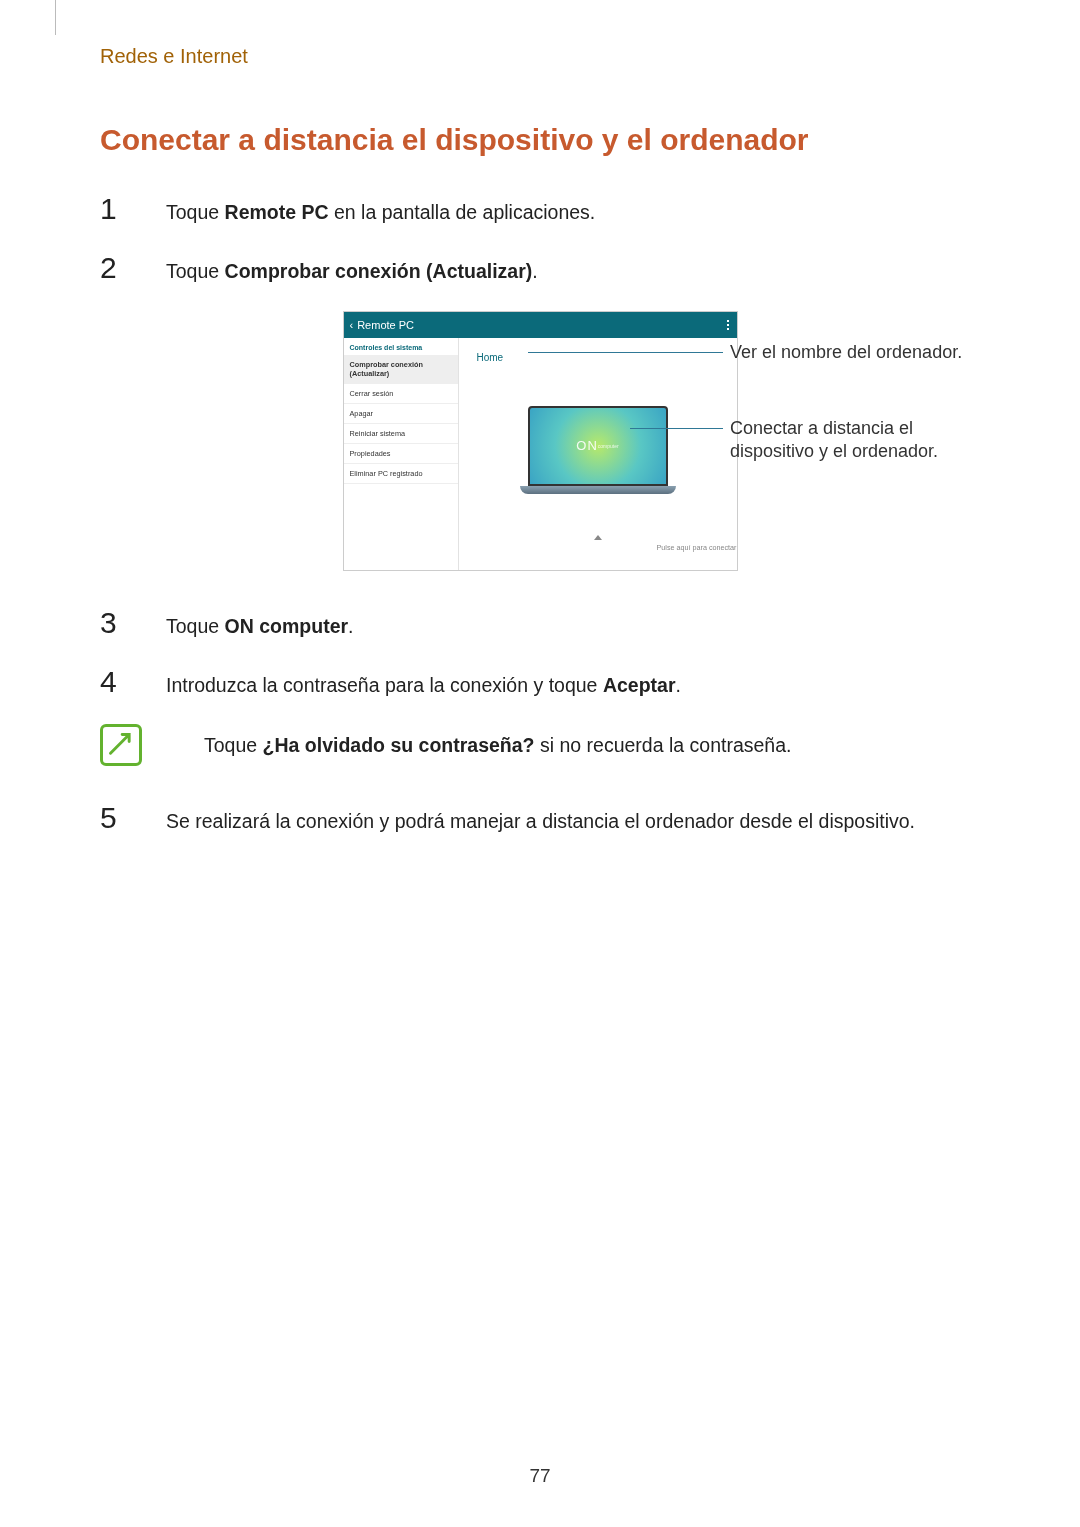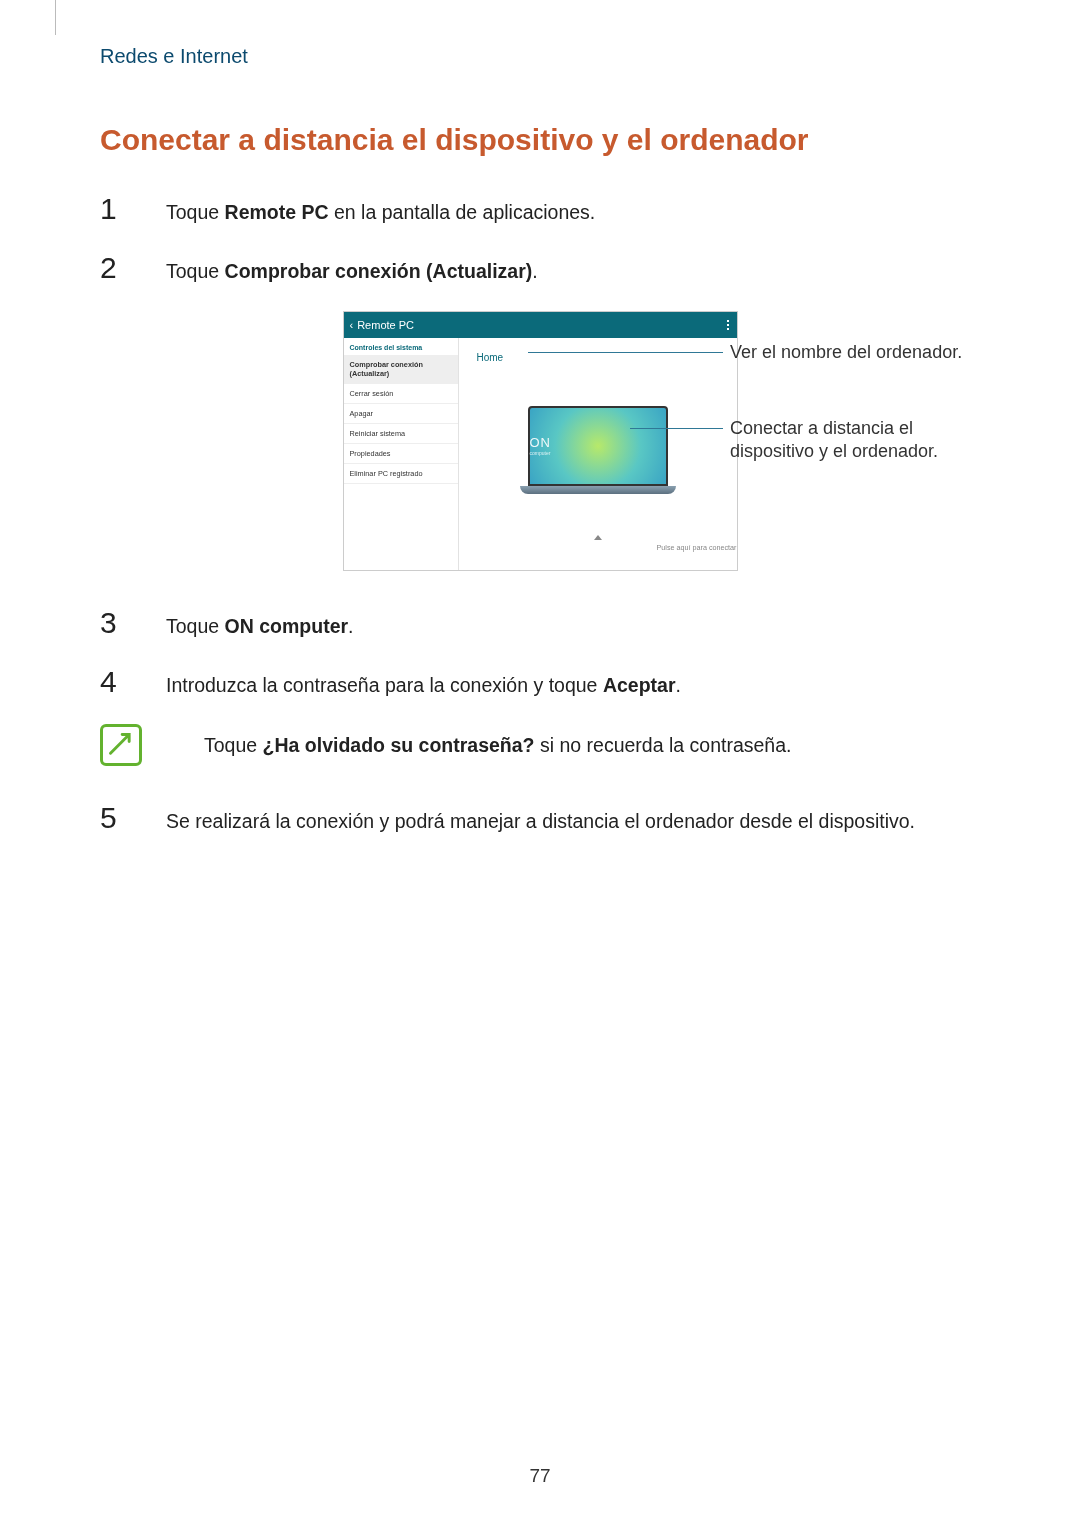--- a/index.html
+++ b/index.html
@@ -19,21 +19,21 @@
   .left-rule {
     position: absolute;
     left: 55px;
     top: 0;
     width: 1px;
     height: 35px;
     background: #bbb;
   }
   .section-label {
     font-size: 20px;
-    color: #0c4a6e;
+    color: #a16207;
     margin-bottom: 55px;
   }
   .section-title {
     font-size: 30px;
     font-weight: bold;
     color: #c75a2e;
     margin-bottom: 35px;
   }
   .step-row {
     display: flex;
@@ -138,22 +138,23 @@
     width: 140px;
   }
   .laptop-screen {
     width: 140px;
     height: 80px;
     background: radial-gradient(circle at 50% 50%, #b7e96a 0%, #59c7c4 55%, #3aa4c4 100%);
     border: 2px solid #333;
     border-radius: 4px 4px 0 0;
     position: relative;
     display: flex;
+    align-items: center;
     justify-content: center;
-    flex-direction: column;
+    flex-direction: row;
   }
   .laptop-screen .on {
     color: #fff;
     font-size: 13px;
     font-weight: 400;
     letter-spacing: 1px;
     opacity: .9;
   }
   .laptop-screen .comp {
     color: #fff;

